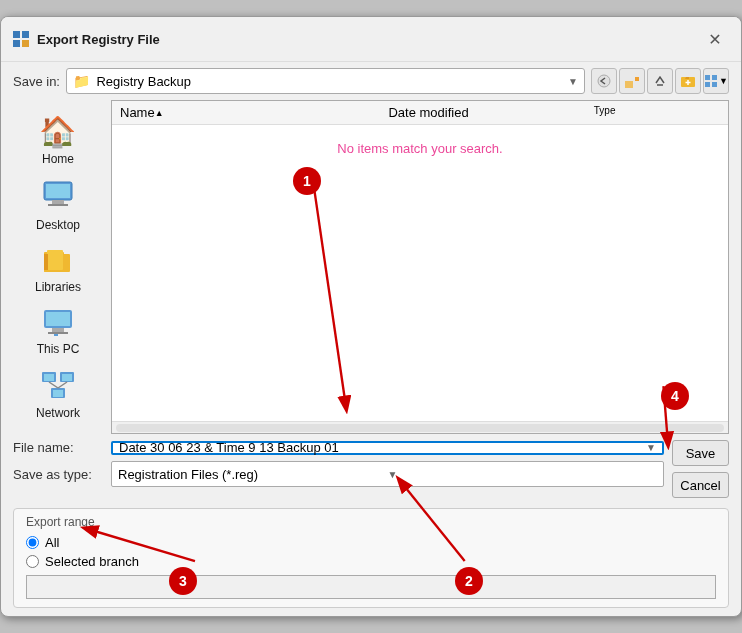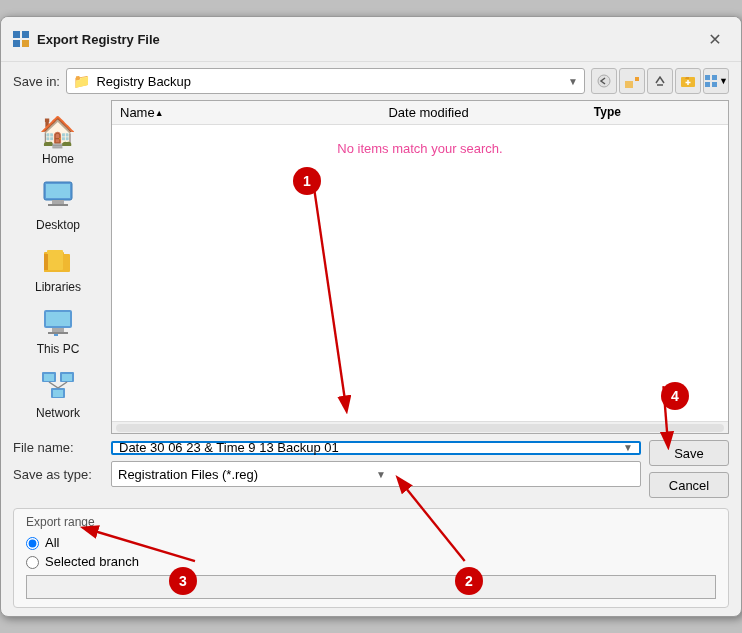--- a/index.html
+++ b/index.html
@@ -150,22 +150,22 @@
     }
     .file-col-date {
       flex: 1.5;
       padding: 4px 8px;
       font-size: 13px;
       font-weight: 500;
     }
     .file-col-type {
       flex: 1;
       padding: 4px 8px;
-      font-size: 12px;
-      font-weight: 700;
+      font-size: 10px;
+      font-weight: 400;
     }
     .file-body {
       flex: 1;
       display: flex;
       align-items: flex-start;
       justify-content: center;
       padding: 16px;
       color: #ec4899;
       font-size: 13px;
     }
@@ -237,21 +237,21 @@
       color: #666;
     }
     .action-btns {
       display: flex;
       flex-direction: column;
       gap: 6px;
       justify-content: flex-start;
       padding-top: 0;
     }
     .action-btn {
-      width: 80px;
+      width: 57px;
       height: 26px;
       background: #e9e9e9;
       border: 1px solid #aaa;
       border-radius: 3px;
       cursor: pointer;
       font-size: 13px;
       display: flex;
       align-items: center;
       justify-content: center;
     }
@@ -262,21 +262,21 @@
       padding: 6px 12px 8px;
       background: #f8f8f8;
     }
     .export-range-title {
       font-size: 12px;
       color: #555;
       margin-bottom: 6px;
     }
     .radio-row {
       display: flex;
-      align-items: flex-end;
+      align-items: center;
       gap: 6px;
       margin-bottom: 4px;
     }
     .radio-row input[type="radio"] {
       cursor: pointer;
     }
     .radio-row label {
       font-size: 13px;
       cursor: pointer;
     }

